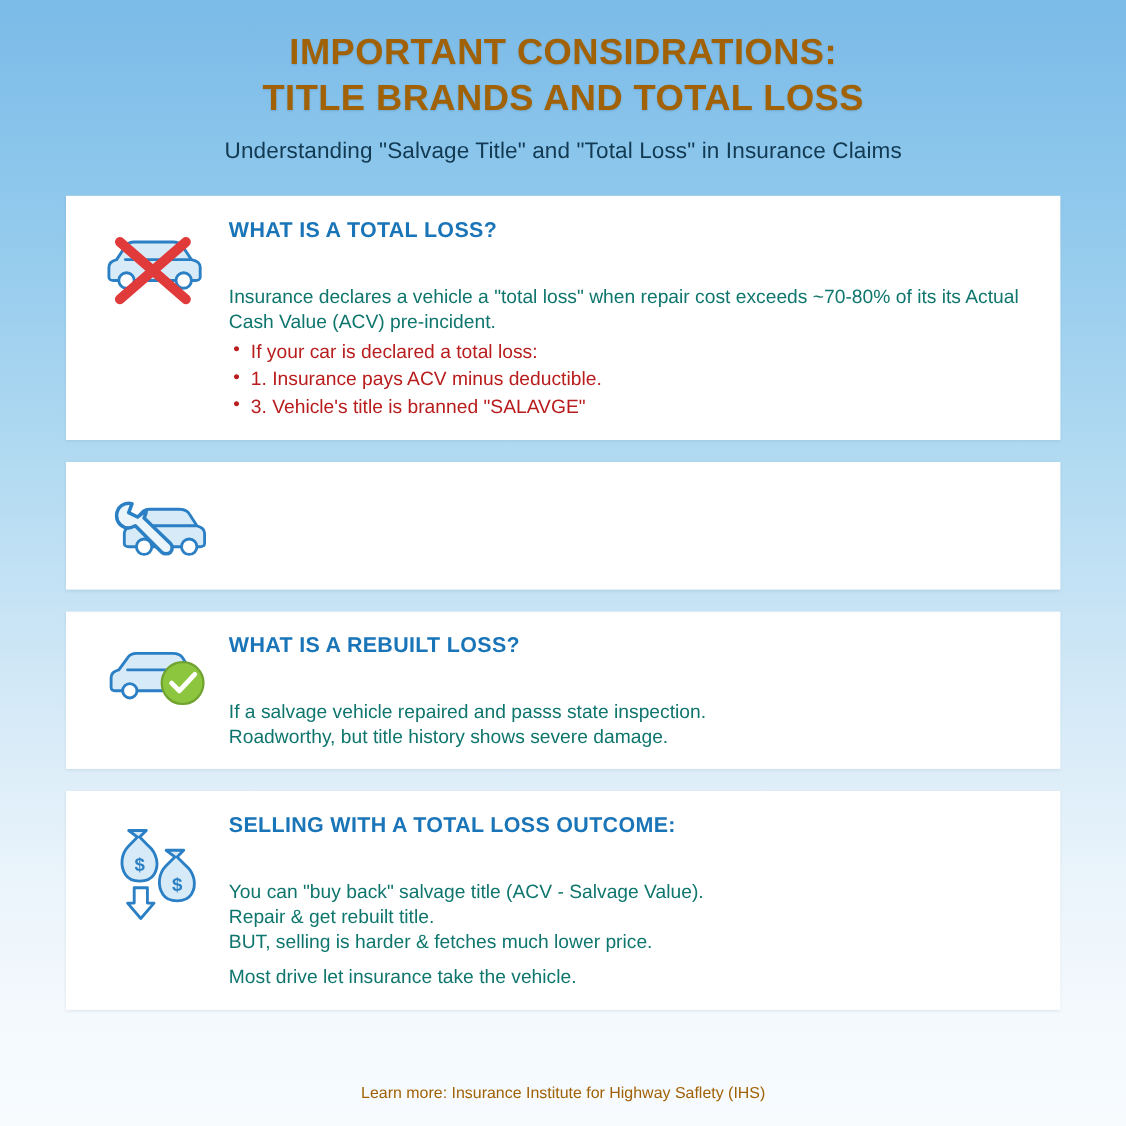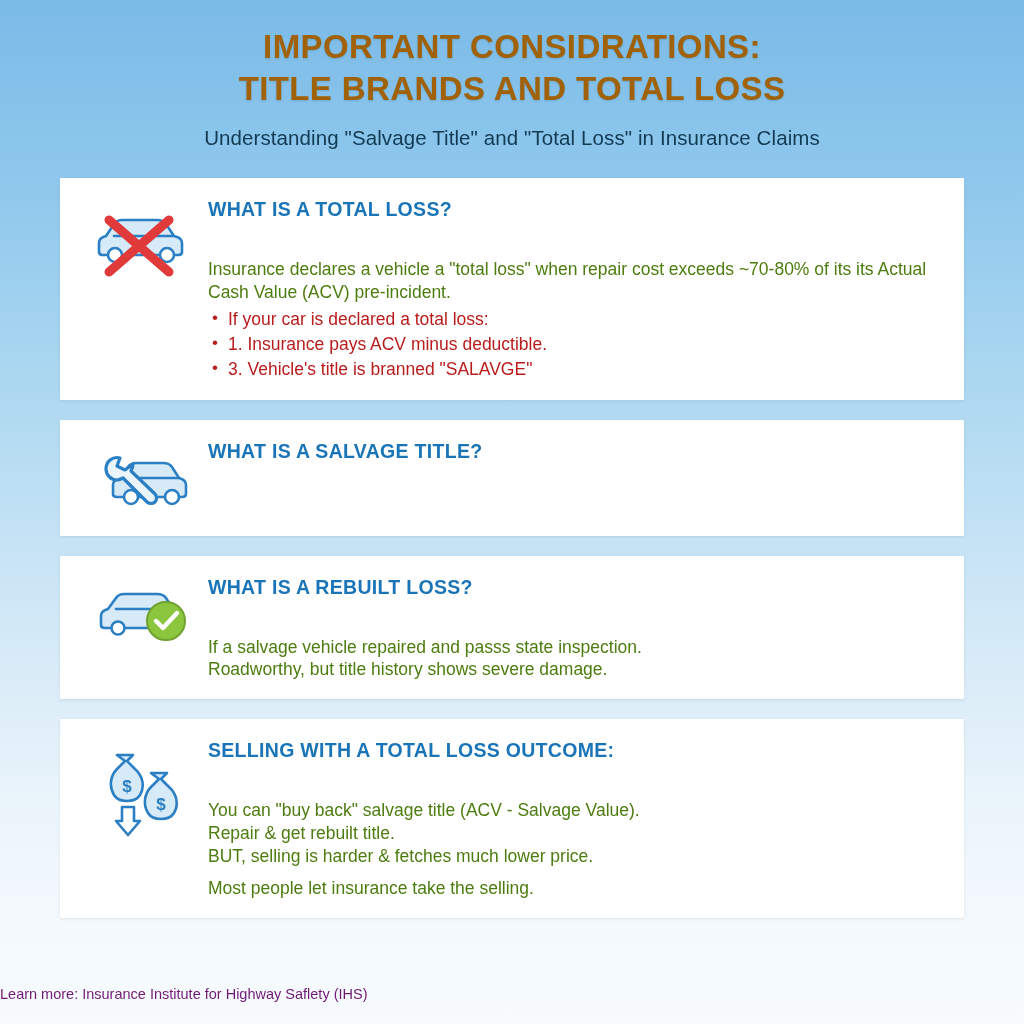--- a/index.html
+++ b/index.html
@@ -59,21 +59,21 @@
   }
   .card-body { flex: 1; padding-top: 2px; }
   .card-heading {
     color: #1a75b8;
     font-size: 19.5px;
     font-weight: bold;
     letter-spacing: 0.3px;
     margin-bottom: 5px;
   }
   .card-text {
-    color: #4d7c0f;
+    color: #0f766e;
     font-size: 17.5px;
     line-height: 1.30;
     margin-top: 37px;
   }
   .bullets {
     list-style: none;
     margin-top: 3px;
   }
   .bullets li {
     color: #b91c1c;
@@ -90,21 +90,22 @@
     font-size: 17px;
   }
   .line { display: block; }
   .line-gap { margin-top: 10px; }
 
   
   .footer {
     position: absolute;
     bottom: 22px;
     left: 0; right: 0;
-    color: #701a75;
+    text-align: center;
+    color: #a16207;
     font-size: 14.5px;
   }
 </style>
 </head>
 <body>
 
 <div class="header">
   <div class="title-line">IMPORTANT CONSIDRATIONS:</div>
   <div class="title-line">TITLE BRANDS AND TOTAL LOSS</div>
   <div class="subtitle">Understanding "Salvage Title" and "Total Loss" in Insurance Claims</div>
@@ -146,21 +147,20 @@
           <path d="M41 34 L91 34"></path>
           <circle cx="44" cy="53" r="7" fill="#ffffff"></circle>
           <circle cx="85" cy="53" r="7" fill="#ffffff"></circle>
         </g>
         <g fill="none" stroke="#2b7fc4" stroke-width="3.2" stroke-linejoin="round" stroke-linecap="round">
           <path d="M33 14 C26 12 19 17 19 25 C19 31 24 36 30 36 C32 36 34 35 36 34 L60 58 C62 60 66 60 68 58 C70 56 70 52 68 50 L44 27 C45 25 46 22 46 20 L38 26 L30 22 Z" fill="#eaf4fb"></path>
         </g>
       </svg>
     </div>
     <div class="card-body">
-      <div class="card-heading">WHAT IS A SALVAGE TITLE?</div>
     </div>
   </div>
 
   <div class="card">
     <div class="card-icon">
       <svg width="112" height="66" viewBox="0 0 112 66">
         <g fill="none" stroke="#2b7fc4" stroke-width="2.6" stroke-linejoin="round" stroke-linecap="round">
           <path d="M14 45 L14 36 C14 32 17 30 21 29 L29 18 C31 15 34 14 37 14 L70 14 C74 14 77 15 79 18 L86 29 C90 30 93 32 93 36 L93 45 C93 47 91 48 89 48 L18 48 C16 48 14 47 14 45 Z" fill="#d7eaf7"></path>
           <path d="M29 29 L85 29"></path>
           <circle cx="31" cy="48" r="6.5" fill="#ffffff"></circle>
@@ -192,20 +192,20 @@
           <path d="M35 64 L47 64 L47 78 L53 78 L41 92 L29 78 L35 78 Z"></path>
         </g>
       </svg>
     </div>
     <div class="card-body">
       <div class="card-heading">SELLING WITH A TOTAL LOSS OUTCOME:</div>
       <div class="card-text">
         <span class="line">You can "buy back" salvage title (ACV - Salvage Value).</span>
         <span class="line">Repair &amp; get rebuilt title.</span>
         <span class="line">BUT, selling is harder &amp; fetches much lower price.</span>
-        <span class="line line-gap">Most people let insurance take the selling.</span>
+        <span class="line line-gap">Most drive let insurance take the vehicle.</span>
       </div>
     </div>
   </div>
 
 </div>
 
 <div class="footer">Learn more: Insurance Institute for Highway Saflety (IHS)</div>
 
 </body></html>

